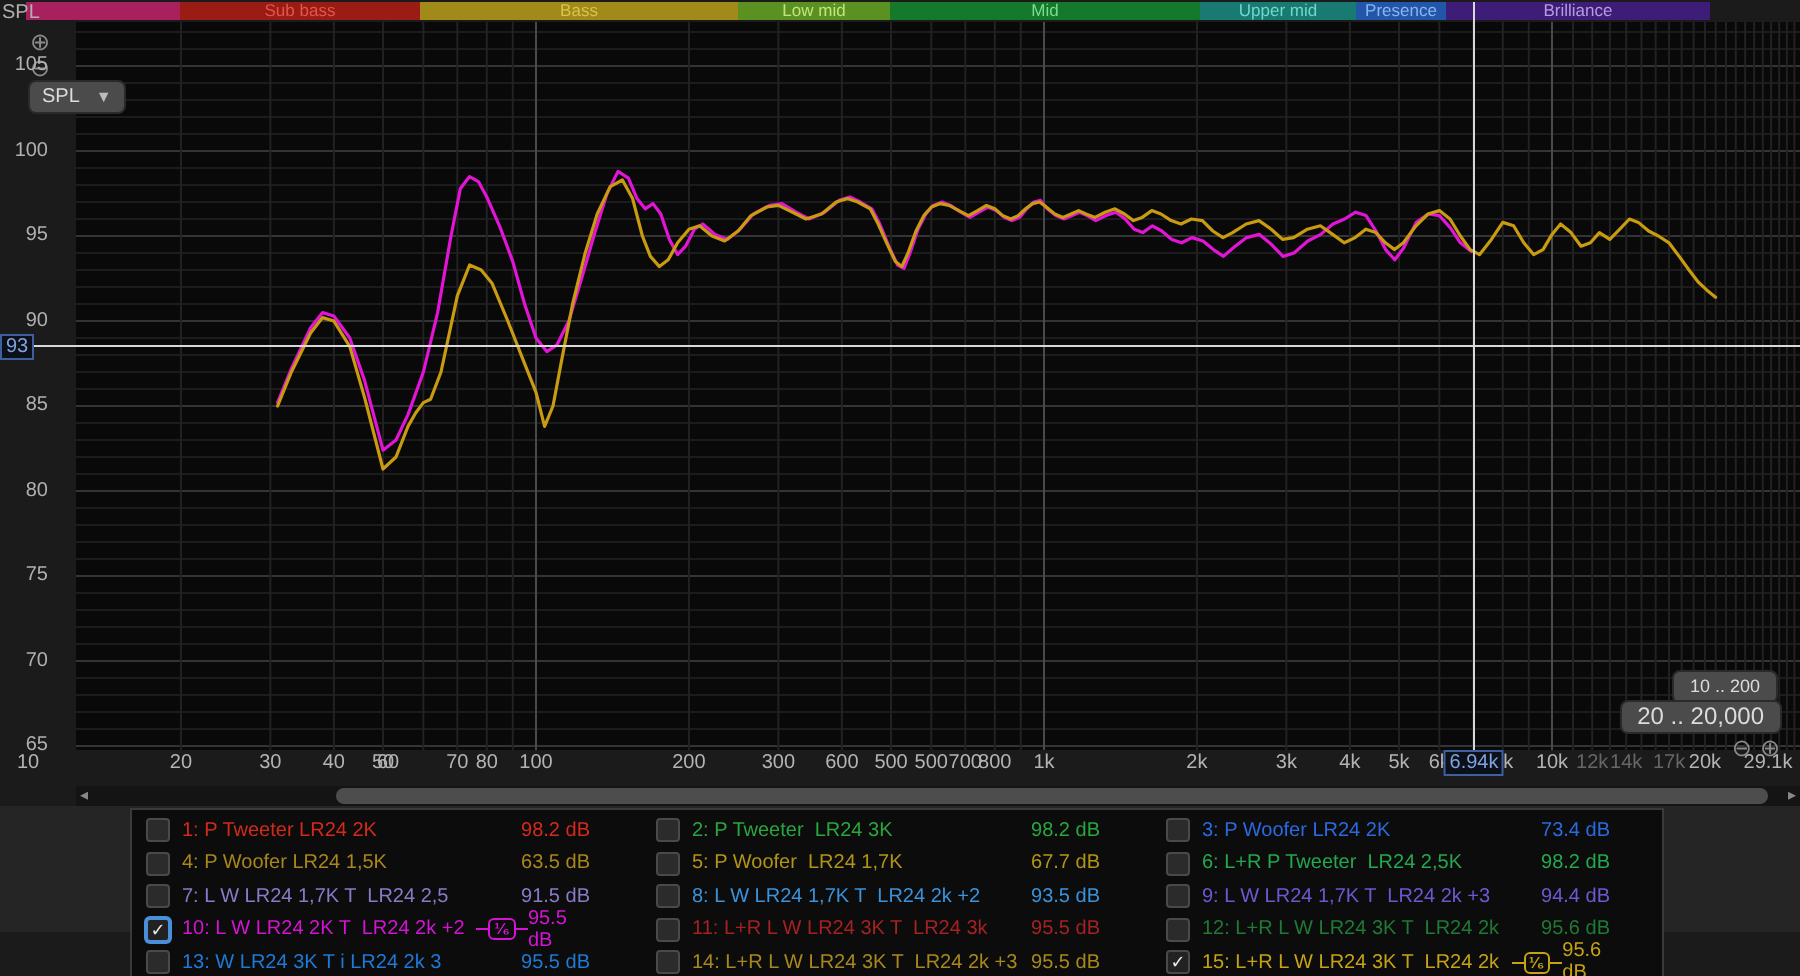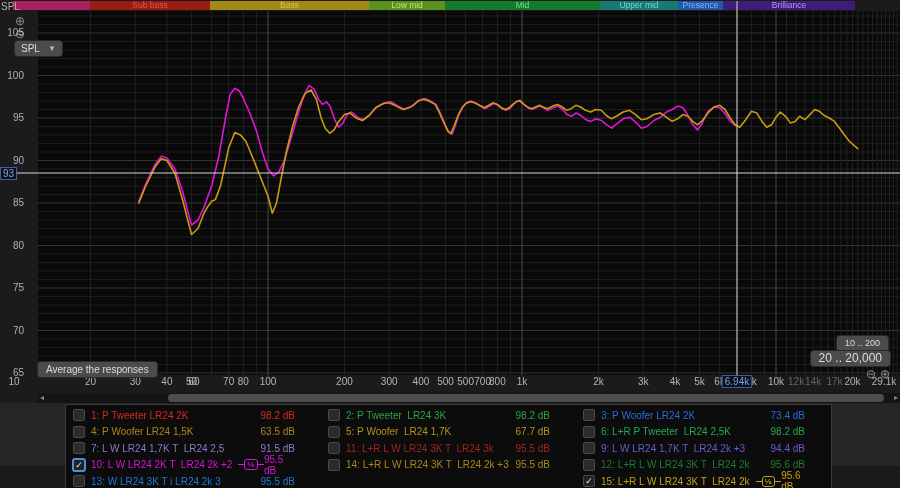--- a/index.html
+++ b/index.html
@@ -190,21 +190,21 @@
       <span class="xlabel" style="left: 90.4616px;">20</span>
       <span class="xlabel" style="left: 135.189px;">30</span>
       <span class="xlabel" style="left: 166.923px;">40</span>
       <span class="xlabel" style="left: 191.538px;">50</span>
       <span class="xlabel" style="left: 194px;">60</span>
       <span class="xlabel" style="left: 228.655px;">70</span>
       <span class="xlabel" style="left: 243.385px;">80</span>
       <span class="xlabel" style="left: 268px;">100</span>
       <span class="xlabel" style="left: 344.462px;">200</span>
       <span class="xlabel" style="left: 389.189px;">300</span>
-      <span class="xlabel" style="left: 420.923px;">400</span>
+      <span class="xlabel" style="left: 420.923px;">600</span>
       <span class="xlabel" style="left: 445.538px;">500</span>
       <span class="xlabel" style="left: 465.65px;">500</span>
       <span class="xlabel" style="left: 482.655px;">700</span>
       <span class="xlabel" style="left: 497.385px;">800</span>
       <span class="xlabel" style="left: 522px;">1k</span>
       <span class="xlabel" style="left: 598.462px;">2k</span>
       <span class="xlabel" style="left: 643.189px;">3k</span>
       <span class="xlabel" style="left: 674.923px;">4k</span>
       <span class="xlabel" style="left: 699.538px;">5k</span>
       <span class="xlabel" style="left: 719.65px;">6k</span>
@@ -213,21 +213,20 @@
       <span class="xlabel dim" style="left: 796.112px;">12k</span>
       <span class="xlabel dim" style="left: 813.117px;">14k</span>
       <span class="xlabel dim" style="left: 834.534px;">17k</span>
       <span class="xlabel" style="left: 852.462px;">20k</span>
       <span class="xlabel" style="left: 884px;">29.1k</span>
     </div>
 
   <span class="cursor-box" id="cursor-y-label">93</span>
   <span class="cursor-box" id="cursor-x-label" style="left: 737px;">6.94k</span>
 
-  <div class="btn" id="avg-btn">Average the responses</div>
   <div class="btn" id="range-btn-1">10 .. 200</div>
   <div class="btn" id="range-btn-2">20 .. 20,000</div>
 
   <div class="zoom-row">
     <span class="zoom-glyph">⊖</span>
     <span class="zoom-glyph">⊕</span>
   </div>
 
   <div id="scrollbar">
     <span class="scroll-arrow" id="scroll-left">◂</span>
@@ -273,20 +272,25 @@
           <div class="legend-row" style="color: rgb(42, 166, 62);">
             <span class="cb"></span>
             <span class="lbl">2: P Tweeter  LR24 3K</span>
             <span class="val">98.2 dB</span>
           </div>
           <div class="legend-row" style="color: rgb(178, 148, 22);">
             <span class="cb"></span>
             <span class="lbl">5: P Woofer  LR24 1,7K</span>
             <span class="val">67.7 dB</span>
           </div>
+          <div class="legend-row" style="color: rgb(58, 146, 220);">
+            <span class="cb"></span>
+            <span class="lbl">8: L W LR24 1,7K T  LR24 2k +2</span>
+            <span class="val">93.5 dB</span>
+          </div>
           <div class="legend-row" style="color: rgb(164, 34, 34);">
             <span class="cb"></span>
             <span class="lbl">11: L+R L W LR24 3K T  LR24 3k</span>
             <span class="val">95.5 dB</span>
           </div>
           <div class="legend-row" style="color: rgb(168, 136, 28);">
             <span class="cb"></span>
             <span class="lbl">14: L+R L W LR24 3K T  LR24 2k +3</span>
             <span class="val">95.5 dB</span>
           </div>

